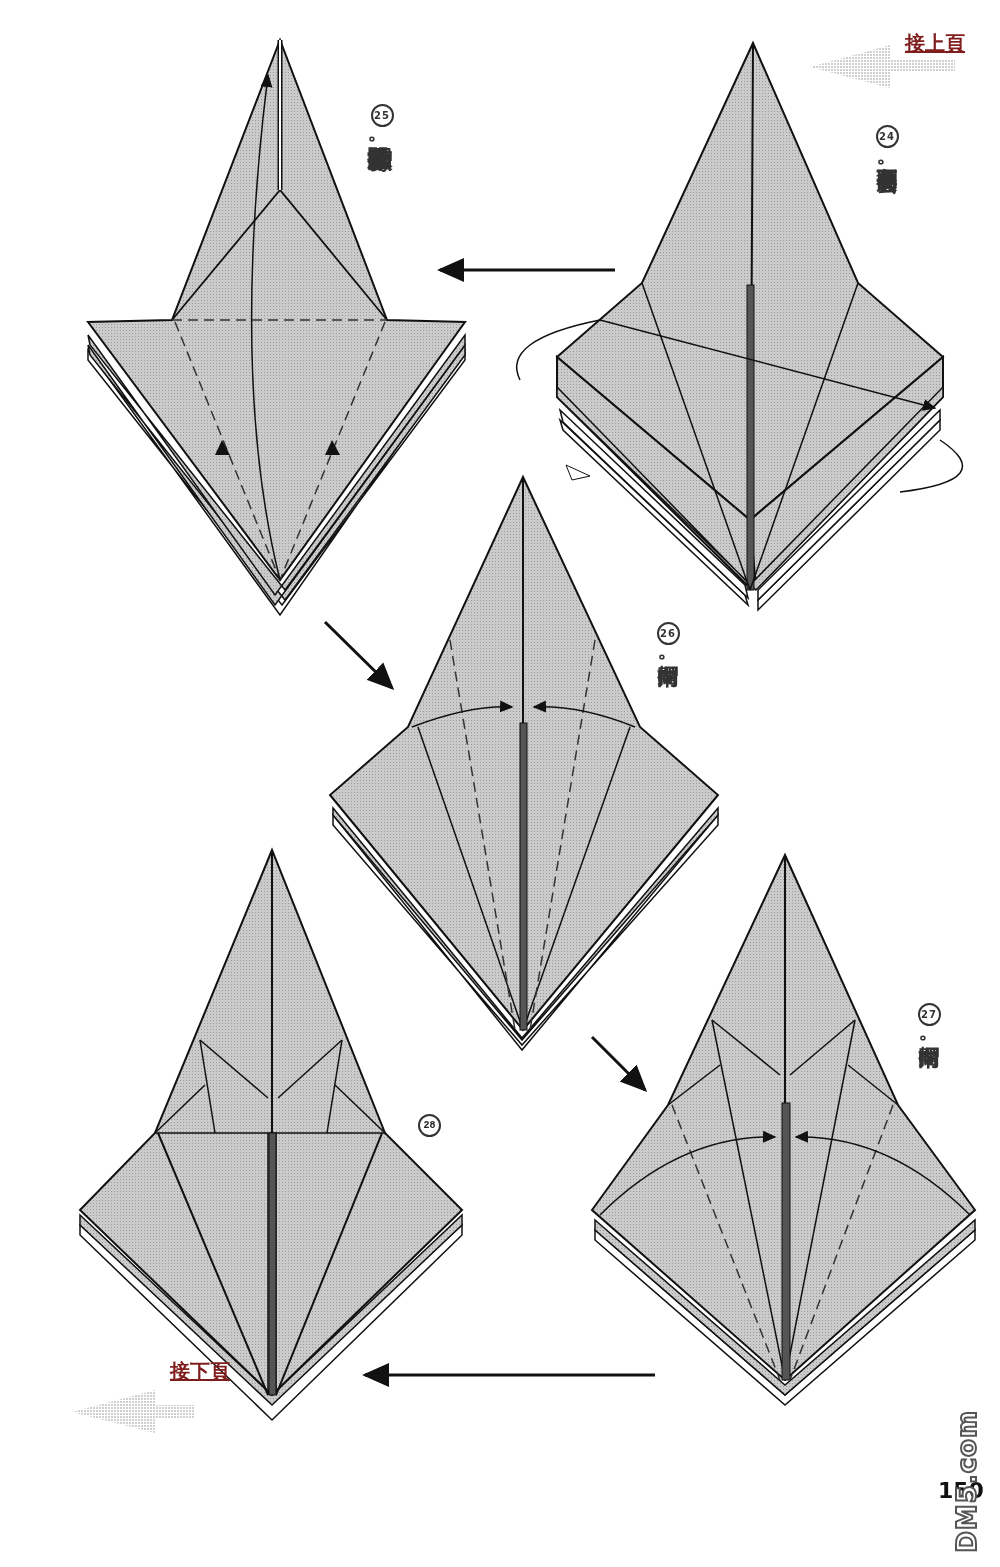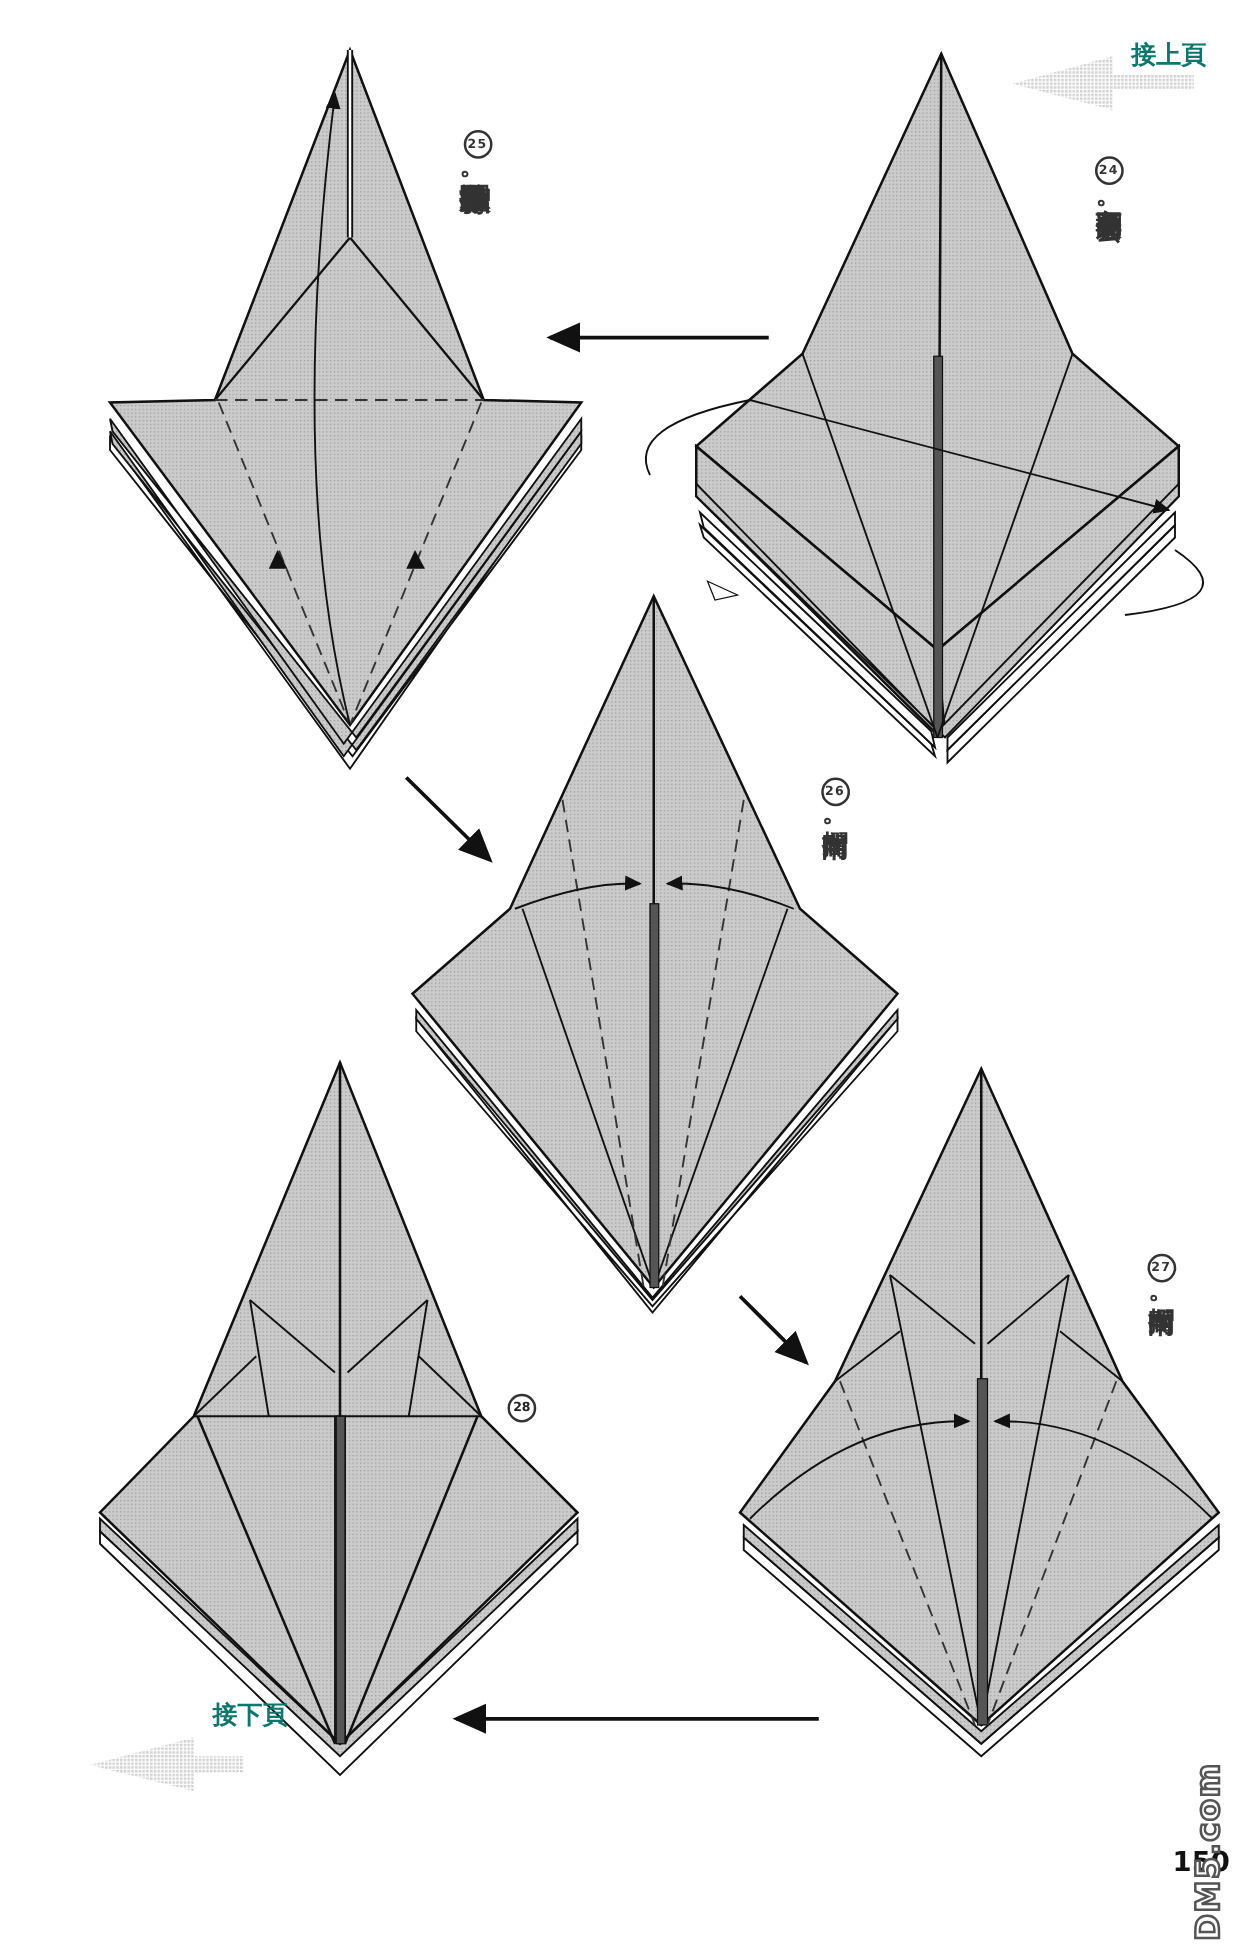--- a/index.html
+++ b/index.html
@@ -2,21 +2,21 @@
 <html><head>
 <meta charset="utf-8">
 <style>
   html,body{margin:0;padding:0;background:#fff;}
   body{width:1000px;height:1567px;position:relative;overflow:hidden;font-family:"DejaVu Sans",sans-serif;color:#222;}
   .abs{position:absolute;}
   svg{position:absolute;left:0;top:0;}
   .vtext{position:absolute;writing-mode:vertical-rl;font-size:21px;line-height:24px;font-weight:bold;color:#333;letter-spacing:1px;}
   .vcol{display:inline-block;}
   .stepnum{display:inline-block;width:19px;height:19px;border:2px solid #333;border-radius:50%;font-size:10px;line-height:19px;text-align:center;writing-mode:horizontal-tb;font-weight:bold;margin-bottom:3px;}
-  .navlbl{position:absolute;font-size:20px;font-weight:bold;color:#0f766e;}
+  .navlbl{position:absolute;font-size:20px;font-weight:bold;color:#7f1d1d;text-decoration:underline;}
   .pagenum{position:absolute;font-size:22px;font-weight:bold;color:#111;text-align:center;}
   .wm{position:absolute;writing-mode:vertical-rl;transform:rotate(180deg);font-size:26px;font-weight:bold;color:#fff;-webkit-text-stroke:2px #555;letter-spacing:1px;}
 </style>
 </head>
 <body>
 
 <svg width="1000" height="1567" viewBox="0 0 1000 1567">
   <defs>
     <pattern id="dots" width="3" height="3" patternUnits="userSpaceOnUse">
       <rect width="3" height="3" fill="#cbcbcb"></rect>
@@ -141,21 +141,21 @@
 </div>
 
 <div class="vtext" style="left:656px;top:622px;">
   <span class="stepnum">26</span><span class="vcol">摺向中間。</span>
 </div>
 
 <div class="vtext" style="left:917px;top:1003px;">
   <span class="stepnum">27</span><span class="vcol">摺向中間。</span>
 </div>
 
-<div class="abs" style="left:406px;top:1114px;">
+<div class="abs" style="left:418px;top:1114px;font-family:Liberation Mono, monospace;">
   <span class="stepnum" style="margin:0;">28</span>
 </div>
 
 <div class="navlbl" style="left:905px;top:30px;">接上頁</div>
 <div class="navlbl" style="left:170px;top:1358px;">接下頁</div>
 
 <div class="pagenum" style="left:938px;top:1478px;">150</div>
 <div class="wm" style="left:952px;top:1410px;">DM5.com</div>
 
 </body></html>

